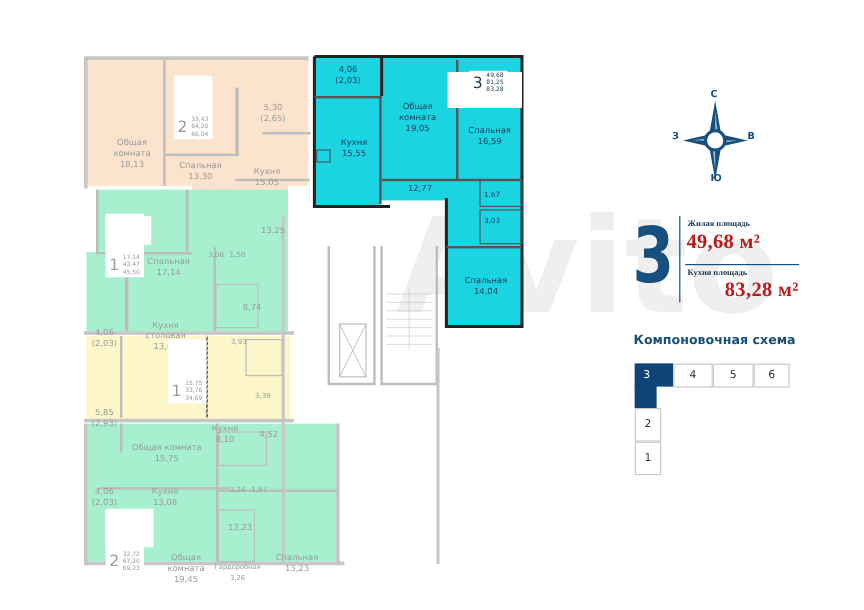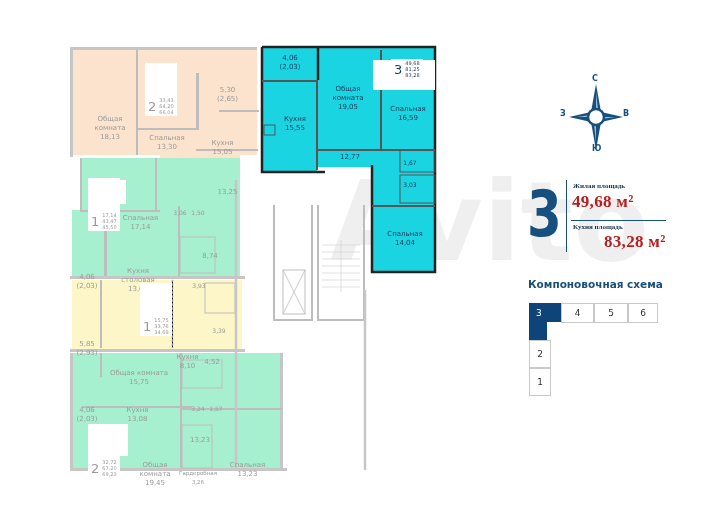--- a/index.html
+++ b/index.html
@@ -160,21 +160,21 @@
   <div class="room-label dim" style="left:195px;top:219px;width:30px;">8,74</div>
   <div class="room-label dim" style="left:188px;top:248px;width:22px;font-size:6px;">3,93</div>
 
   <div class="room-label dim" style="left:72px;top:307px;width:30px;">5,85
 (2,93)</div>
   <div class="room-label dim" style="left:104px;top:336px;width:70px;">Общая комната
 15,75</div>
   <div class="room-label dim" style="left:170px;top:320px;width:35px;">Кухня
 8,10</div>
   <div class="room-label dim" style="left:208px;top:293px;width:22px;font-size:6px;">3,39</div>
-  <div class="room-label dim" style="left:200px;top:325px;width:24px;">4,52</div>
+  <div class="room-label dim" style="left:212px;top:325px;width:24px;">4,52</div>
 
   <div class="room-label dim" style="left:72px;top:373px;width:30px;">4,06
 (2,03)</div>
   <div class="room-label dim" style="left:115px;top:373px;width:45px;">Кухня
 13,08</div>
   <div class="room-label dim" style="left:188px;top:371px;width:20px;font-size:6px;">3,24</div>
   <div class="room-label dim" style="left:206px;top:371px;width:20px;font-size:6px;">1,57</div>
   <div class="room-label dim" style="left:185px;top:403px;width:30px;">13,23</div>
   <div class="room-label dim" style="left:130px;top:428px;width:50px;">Общая
 комната

